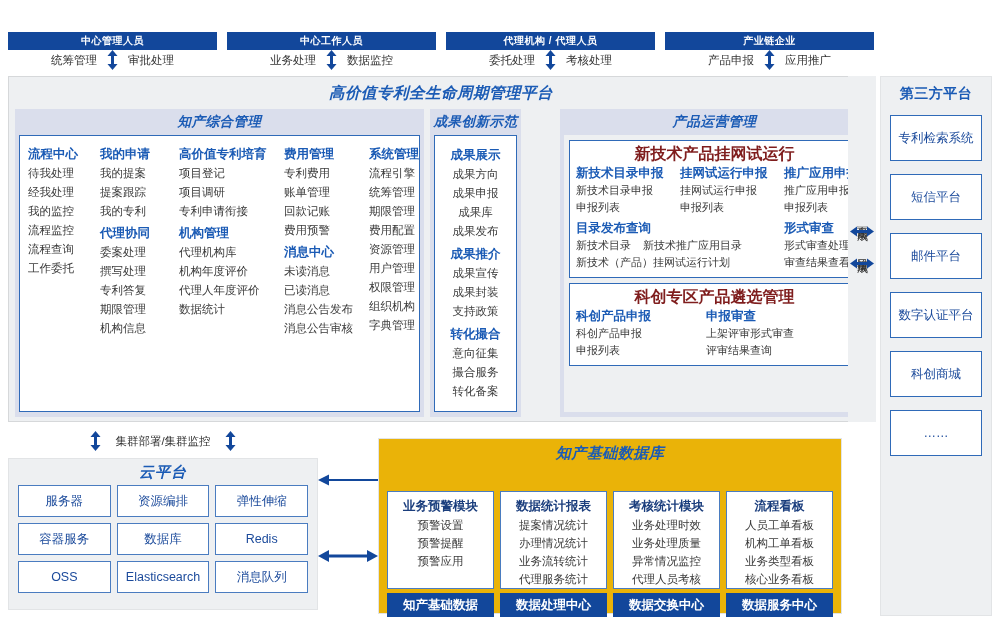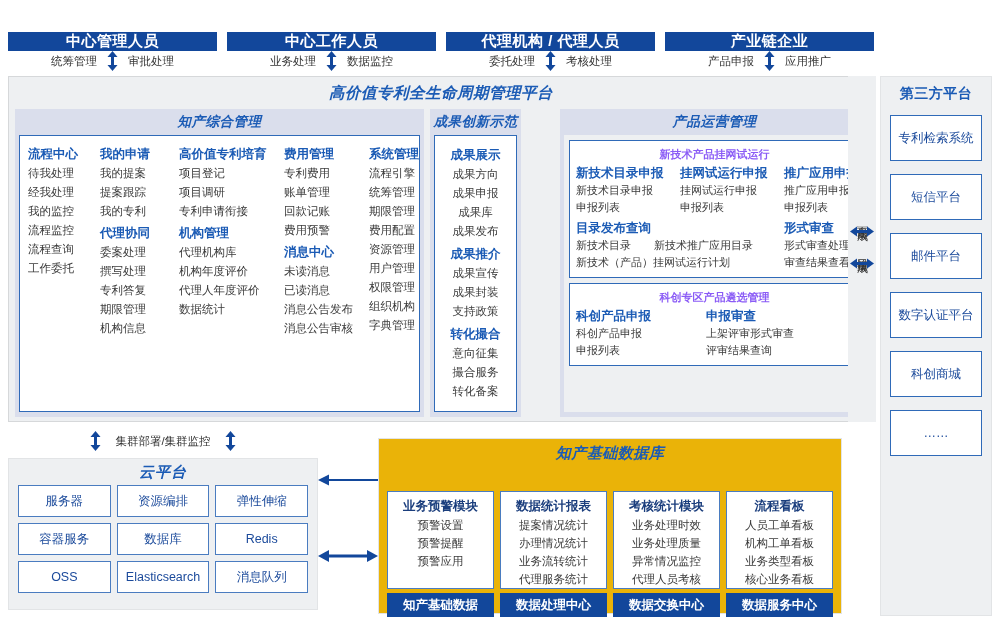--- a/index.html
+++ b/index.html
@@ -8,21 +8,21 @@
     font-family:"Liberation Sans","DejaVu Sans",sans-serif;
     color:#222;position:relative;overflow:hidden;
   }
   .stage{position:absolute;left:0;top:0;width:1000px;height:622px;}
 
   
   .roles{position:absolute;left:8px;top:8px;width:866px;height:62px;display:flex;gap:10px;}
   .role{flex:1;display:flex;flex-direction:column;}
   .role-box{
     height:32px;background:#12479b;color:#fff;display:flex;align-items:center;
-    justify-content:center;font-weight:bold;font-size:15px;letter-spacing:.5px;margin-top:24px;
+    justify-content:center;font-weight:bold;font-size:10px;letter-spacing:.5px;margin-top:24px;
   }
   .role-sub{
     height:30px;display:flex;align-items:center;justify-content:center;gap:10px;
     font-size:11.5px;color:#333;
   }
   .role-sub .lbl{white-space:nowrap;}
   .vArrow{width:11px;height:20px;flex:0 0 11px;}
 
   
   .platform{
@@ -53,27 +53,27 @@
   
   .colB{padding:6px 0 0 0;display:flex;flex-direction:column;align-items:center;}
   .colB .ch{text-align:center;margin-top:3px;}
   .colB .ci{text-align:center;}
 
   
   .subcard{
     border:1.5px solid #2f6ab8;background:#fff;box-sizing:border-box;margin:5px 5px 0;
     padding:4px 0 6px;
   }
-  .subcard-t{text-align:center;font-size:11px;font-weight:bold;color:#8b5cf6;line-height:18px;}
+  .subcard-t{text-align:center;font-size:16px;font-weight:bold;color:#7f1d1d;line-height:18px;}
   .c-grid{display:flex;padding:2px 0 0 6px;}
   .c-col{display:flex;flex-direction:column;}
   .c-h{font-size:12.5px;font-weight:bold;color:#1b5bb5;line-height:17px;white-space:nowrap;}
   .c-i{font-size:11px;color:#3a3a3a;line-height:17px;white-space:nowrap;}
   .c-row2{display:flex;padding:4px 0 0 6px;}
-  .inline-pair{display:flex;gap:23px;}
+  .inline-pair{display:flex;gap:12px;}
 
   
   .rail{
     position:absolute;left:848px;top:76px;width:28px;height:346px;
     display:flex;flex-direction:column;align-items:center;justify-content:center;gap:2px;
     background:#eef0f2;
   }
   .rail-grp{display:flex;flex-direction:column;align-items:center;}
   .rail-txt{font-size:11px;color:#333;line-height:13px;writing-mode:vertical-rl;text-orientation:upright;letter-spacing:1px;}
   .hArrow{width:24px;height:13px;margin:3px 0 10px;}

